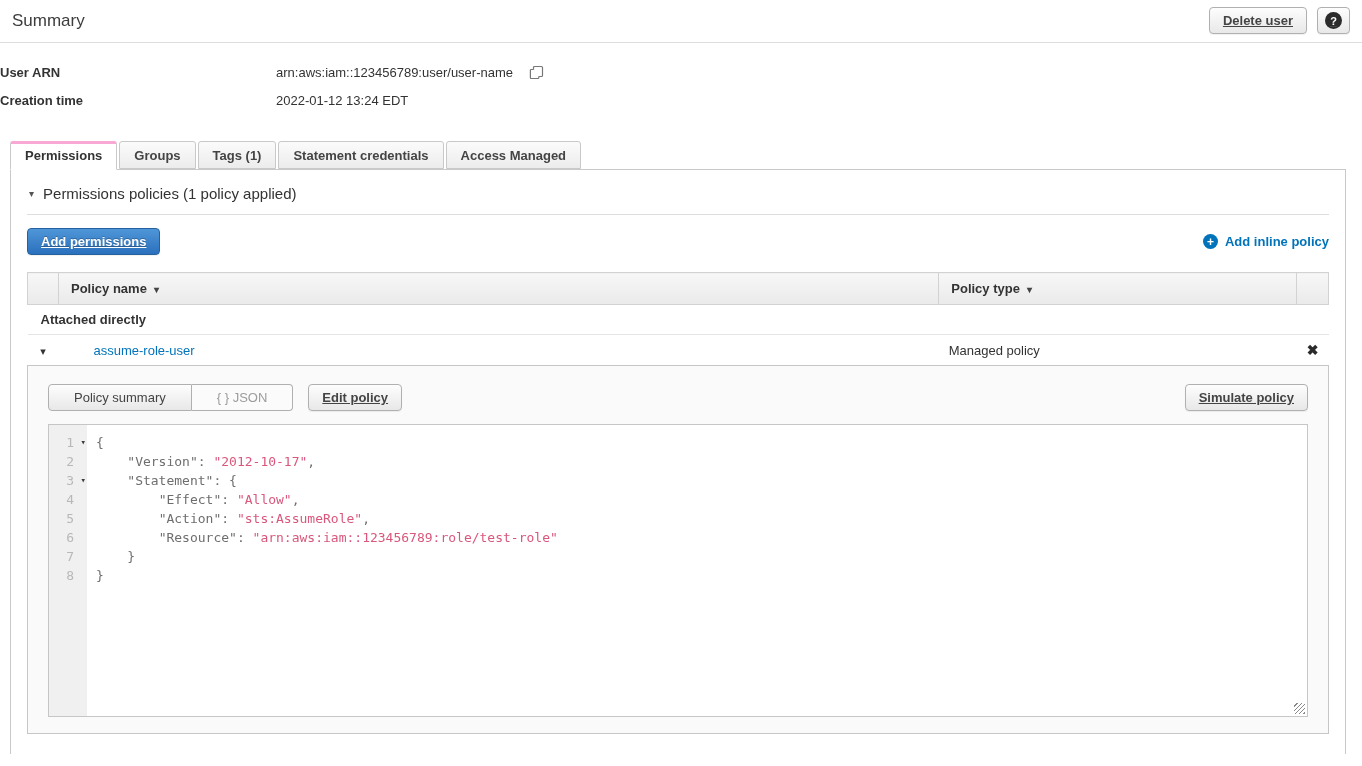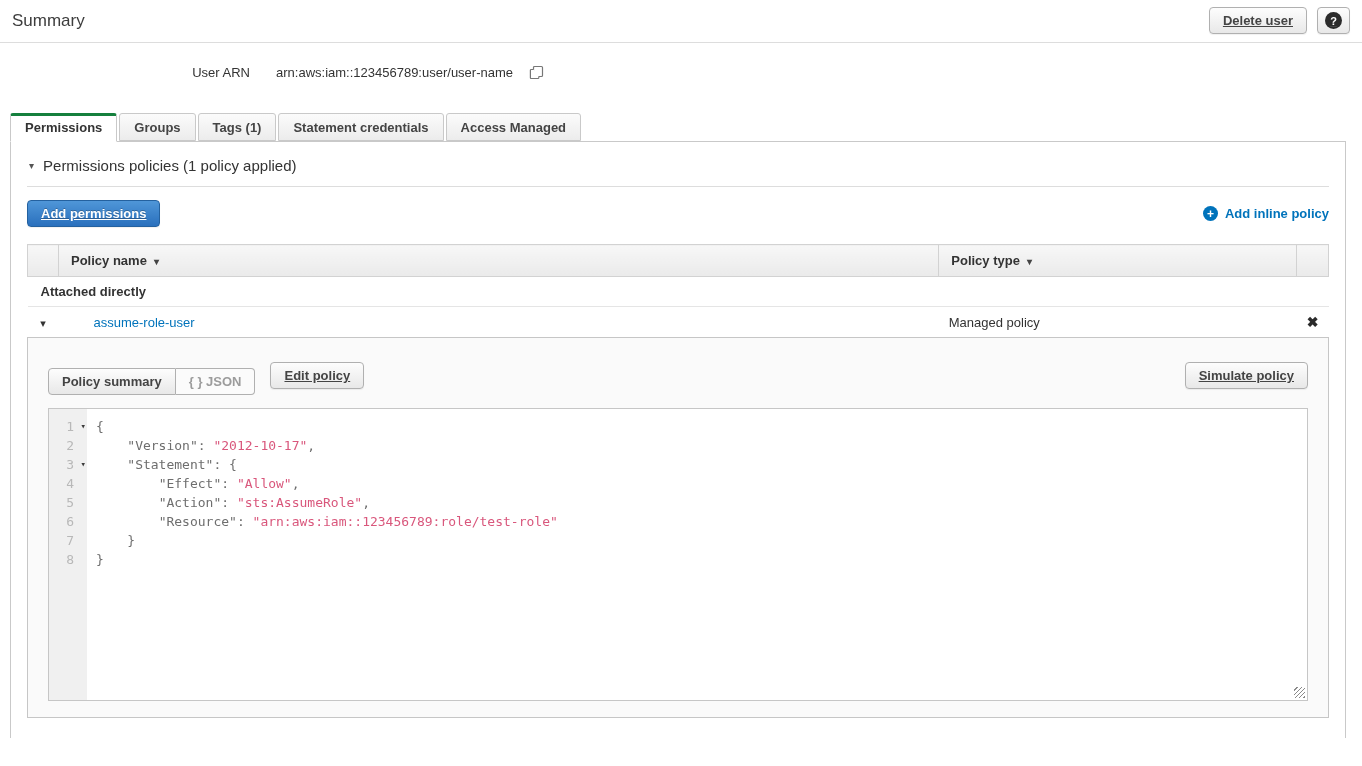--- a/index.html
+++ b/index.html
@@ -29,36 +29,36 @@
   }
   .btn-help { padding:4px 7px; }
   .help-glyph {
     width:17px; height:17px; border-radius:50%; background:#2b2b2b; color:#fff;
     font-size:11px; font-weight:bold; display:flex; align-items:center; justify-content:center;
   }
 
   
   .info-section { padding:22px 0 4px 0; }
   .info-row { display:flex; align-items:center; margin-bottom:13px; }
-  .info-label { width:250px; text-align:right; font-weight:normal; flex:0 0 250px; }
+  .info-label { width:250px; font-weight:bold; flex:0 0 250px; }
   .info-value { margin-left:26px; display:flex; align-items:center; gap:16px; }
   .copy-icon { display:inline-flex; cursor:pointer; }
 
   
   .panel-wrap { margin:16px 16px 0 10px; }
   .tabstrip { display:flex; border-bottom:1px solid #c9c9c9; }
   .tab {
     padding:6px 14px 5px 14px; font-weight:bold; color:#444;
     background:linear-gradient(#fbfbfb,#ececec);
     border:1px solid #c9c9c9; border-radius:3px 3px 0 0;
     margin-right:2px; cursor:pointer; position:relative; top:0;
   }
   .tab.active {
     background:#fff; color:#333;
-    border-top:3px solid #15803d; border-bottom:1px solid #fff;
+    border-top:3px solid #f9a8d4; border-bottom:1px solid #fff;
     margin-bottom:-1px; padding-top:4px;
   }
   .panel-body {
     border-left:1px solid #c9c9c9; border-right:1px solid #c9c9c9;
     padding:0 16px 20px 16px; background:#fff;
   }
 
   
   .section-header {
     display:flex; align-items:center; gap:9px;
@@ -103,22 +103,22 @@
 
   
   .policy-detail {
     border:1px solid #c6c6c6; background:#fafafa;
     padding:18px 20px 16px 20px;
   }
   .detail-toolbar { display:flex; justify-content:space-between; align-items:center; }
   .toolbar-left { display:flex; align-items:center; }
   .segmented { display:inline-flex; }
   .seg {
-    padding:5px 13px; font-weight:bold; cursor:pointer;
-    border:1px solid #b0b0b0; background:linear-gradient(#fdfdfd,#e8e8e8); color:#444;margin-top:12px;
+    padding:5px 25px; font-weight:normal; cursor:pointer;
+    border:1px solid #b0b0b0; background:linear-gradient(#fdfdfd,#e8e8e8); color:#444;
   }
   .seg.seg-first { border-radius:4px 0 0 4px; }
   .seg.seg-last  { border-radius:0 4px 4px 0; border-left:none; background:#fbfbfb; color:#9c9c9c; }
   .edit-policy { margin-left:15px; }
 
   
   .editor {
     position:relative; margin-top:13px; height:293px;
     border:1px solid #c6c6c6; background:#fff; overflow:hidden;
     font-family:"DejaVu Sans Mono", monospace; font-size:13px; line-height:19px;
@@ -158,20 +158,26 @@
     <div class="info-label">User ARN</div>
     <div class="info-value">
       <span>arn:aws:iam::123456789:user/user-name</span>
       <span class="copy-icon">
         <svg width="15" height="15" viewBox="0 0 15 15">
           <rect x="4.5" y="1.5" width="9" height="10" rx="1" fill="none" stroke="#777" stroke-width="1.2"></rect>
           <path d="M4.5 4.5 H2.2 a0.8 0.8 0 0 0 -0.8 0.8 V12.7 a0.8 0.8 0 0 0 0.8 0.8 H9 a0.8 0.8 0 0 0 0.8 -0.8 V11.5" fill="#fff" stroke="#777" stroke-width="1.2"></path>
         </svg>
       </span>
     </div>
+  </div>
+  <div class="info-row">
+    <div class="info-label">Creation time</div>
+    <div class="info-value">
+        <span>2022-01-12 13:24 EDT</span>
+      </div>
   </div>
 </div>
 
 <div class="panel-wrap">
   <div class="tabstrip">
     <div class="tab active">Permissions</div>
     <div class="tab">Groups</div>
     <div class="tab">Tags (1)</div>
     <div class="tab">Statement credentials</div>
     <div class="tab">Access Managed</div>

